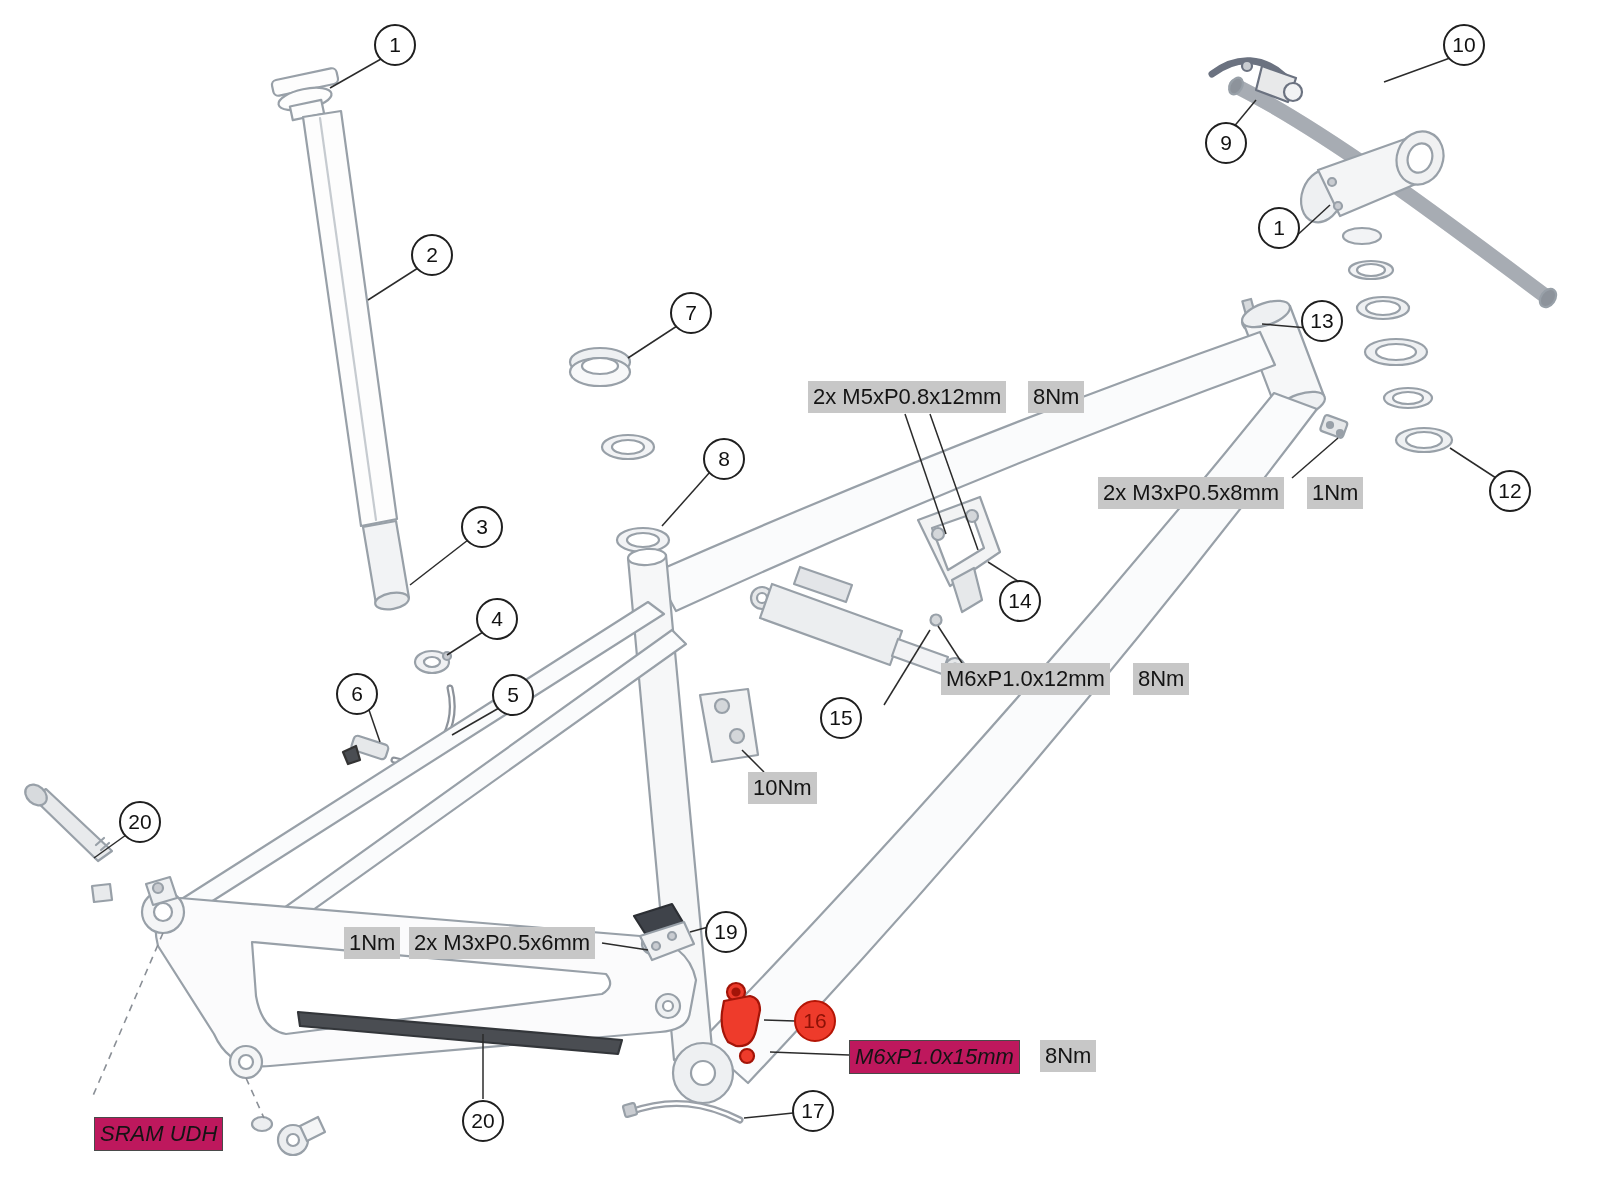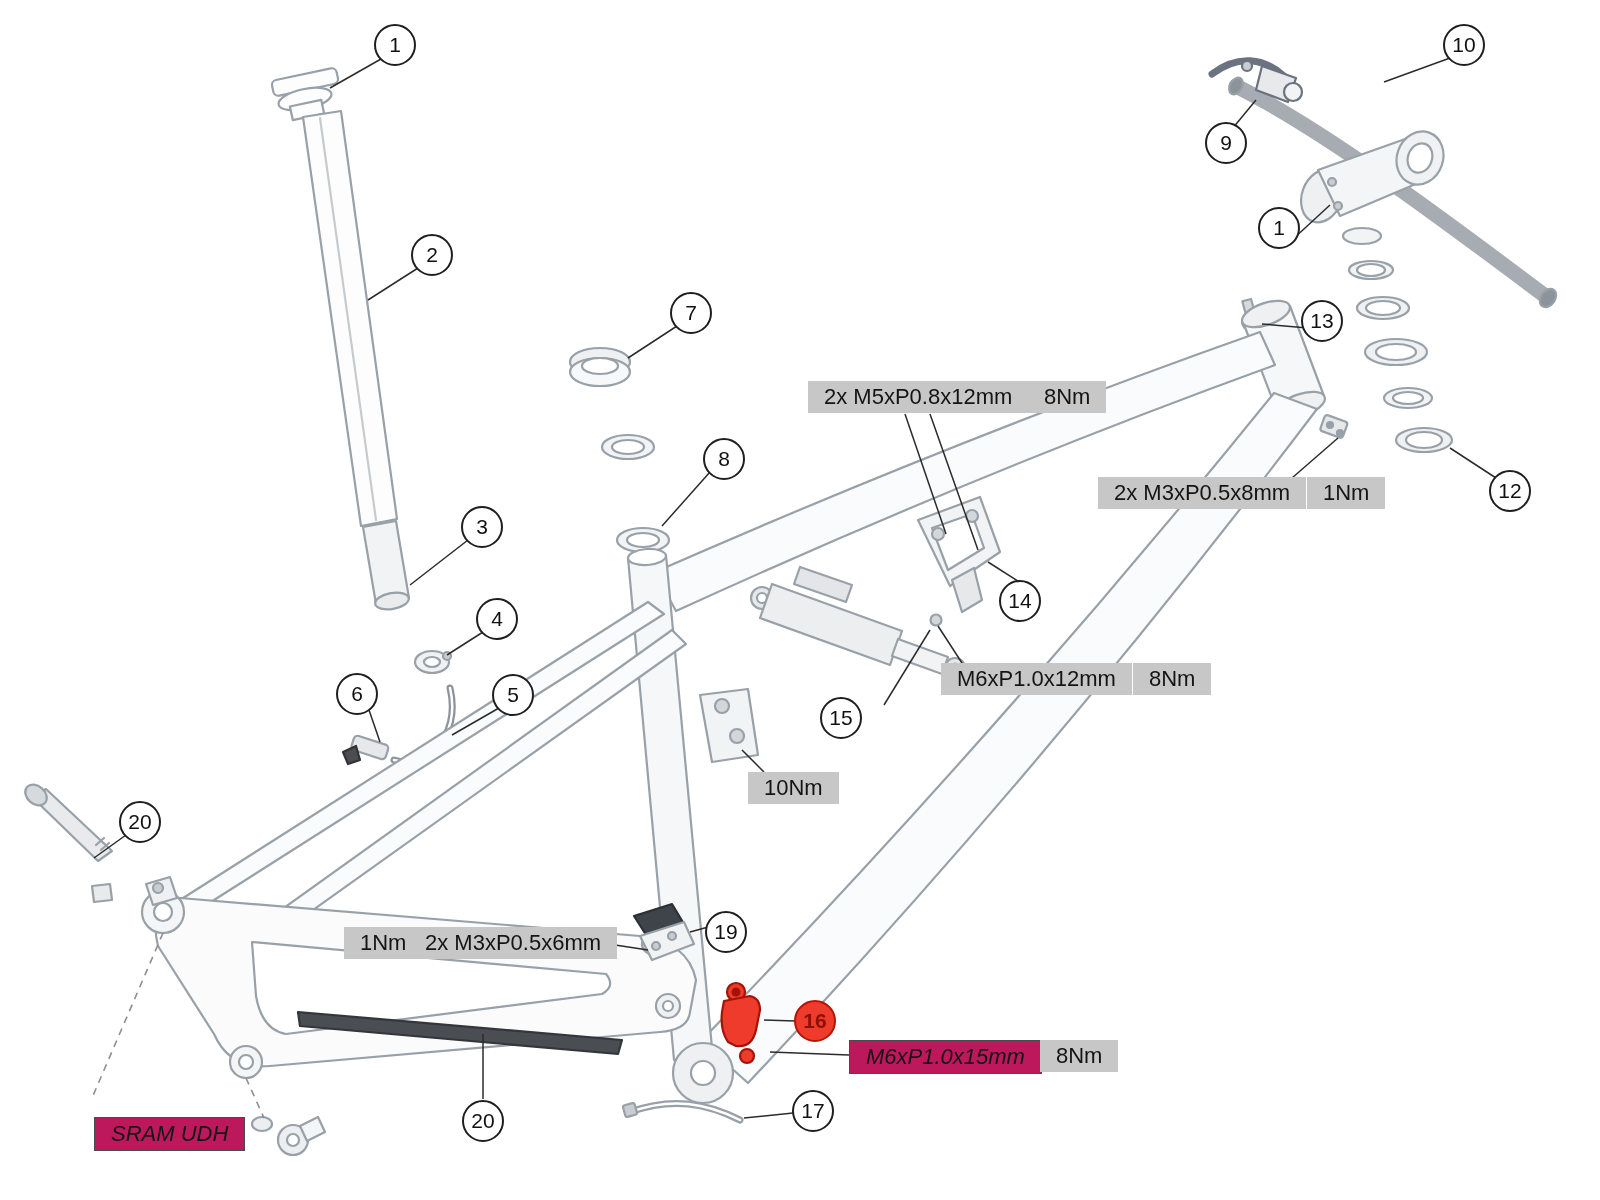--- a/index.html
+++ b/index.html
@@ -3,23 +3,23 @@
 <meta charset="utf-8">
 <style>
   html,body{margin:0;padding:0;background:#ffffff;}
   #page{position:relative;width:1600px;height:1200px;background:#ffffff;overflow:hidden;
         font-family:"Liberation Sans", sans-serif;}
   #art-svg{position:absolute;left:0;top:0;}
   .callout{position:absolute;width:42px;height:42px;border-radius:50%;
            border:2.5px solid #1f1f1f;background:#ffffff;color:#111;
            display:flex;align-items:center;justify-content:center;
            font-size:21px;box-sizing:border-box;z-index:5;}
-  .callout.red{background:#ee3b2b;border-color:#b51505;color:#8d1106;font-weight:bold;}
+  .callout.red{background:#ee3b2b;border-color:#b51505;color:#8d1106;font-weight:normal;}
   .spec{position:absolute;background:#c7c7c7;color:#141414;font-size:22px;
-        padding:3px 16px;white-space:nowrap;z-index:4;}
+        padding:3px 5px;white-space:nowrap;z-index:4;}
   .spec.outline{background:#be185d;border:1.6px solid #4a4a4a;font-style:italic;}
 </style>
 </head>
 <body>
 
 <div id="page">
 
   <svg id="art-svg" width="1600" height="1200" viewBox="0 0 1600 1200">
 
     <g fill="#fdfdfd" stroke="#98a0a8" stroke-width="2.2" stroke-linejoin="round" stroke-linecap="round">

